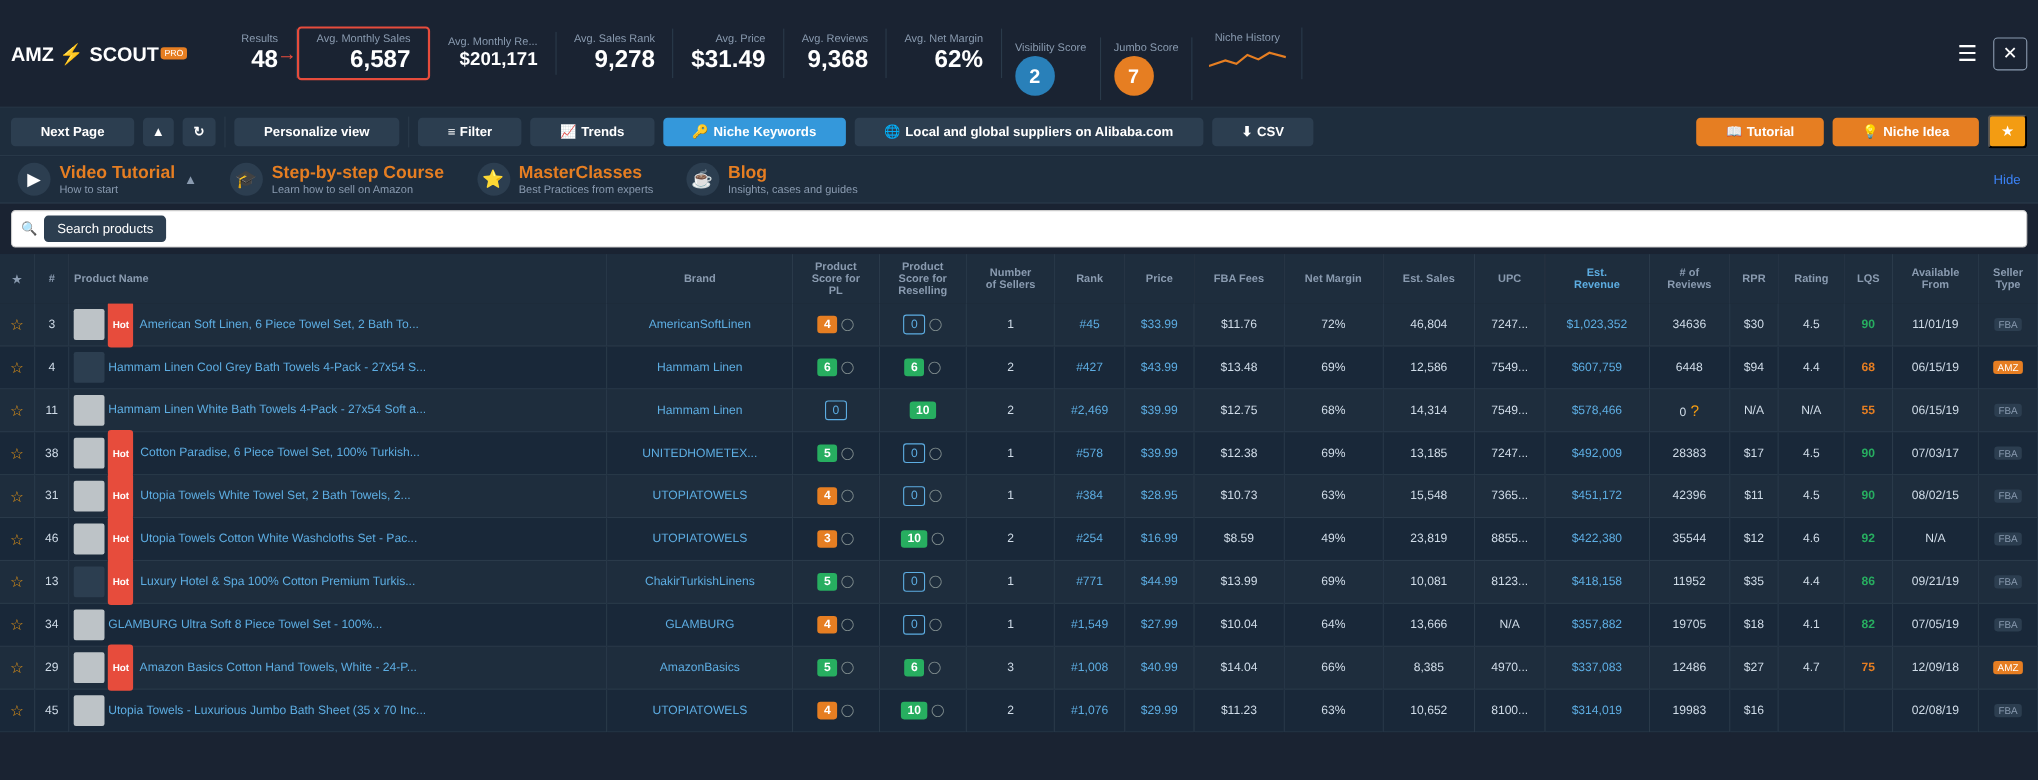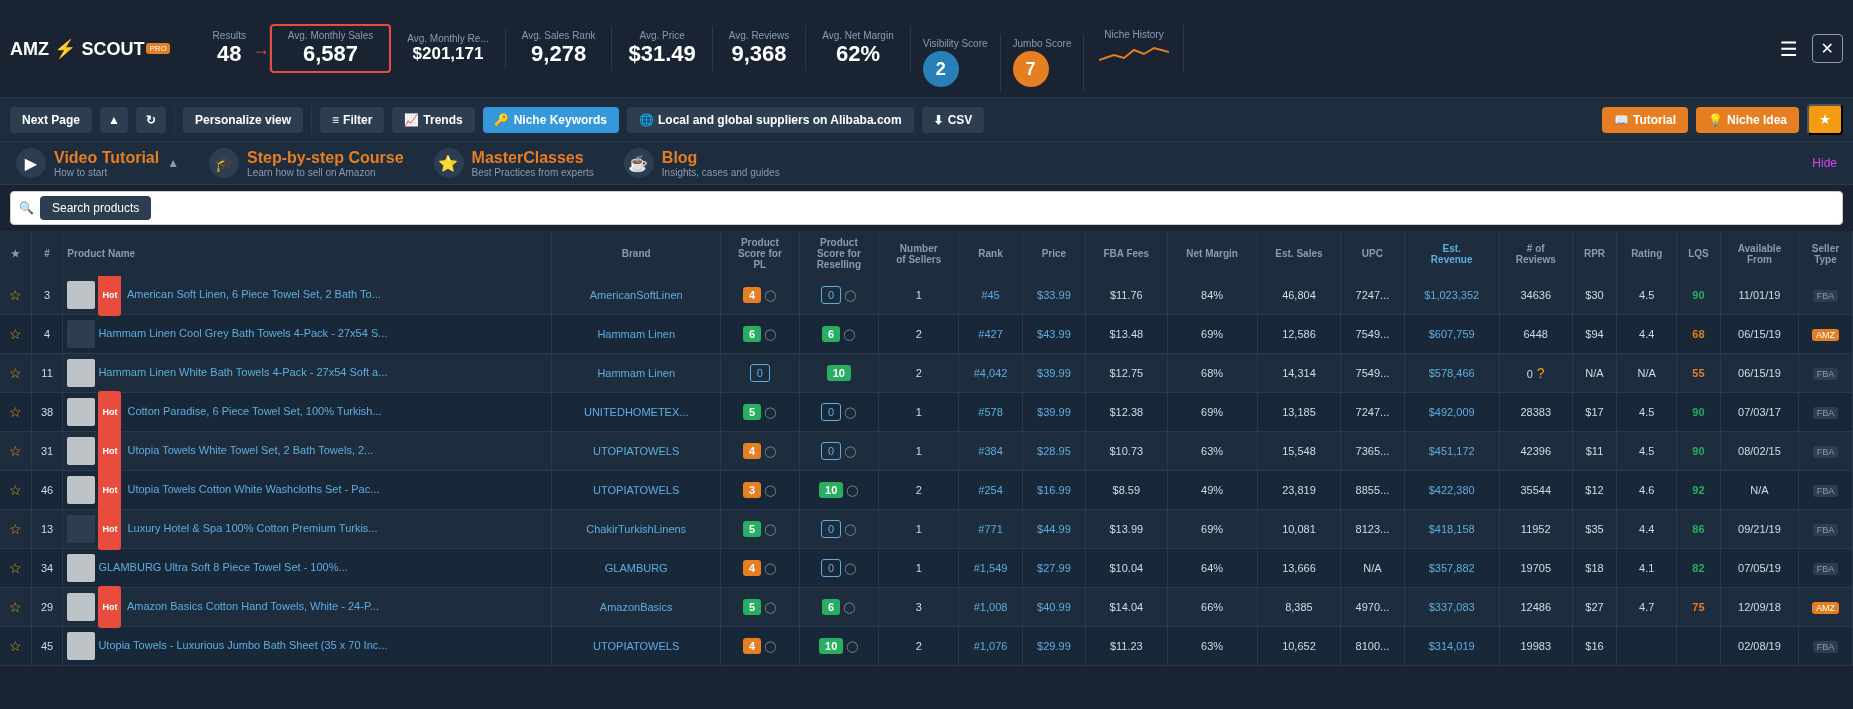--- a/index.html
+++ b/index.html
@@ -30,21 +30,21 @@
       background: #e67e22;
       color: #fff;
       border-radius: 3px;
       padding: 1px 3px;
       margin-left: 2px;
       vertical-align: super;
     }
     .stat-block {
       display: flex;
       flex-direction: column;
-      align-items: center;
+      align-items: flex-end;
       padding: 4px 16px;
       border-right: 1px solid #2a3a4a;
       min-width: 80px;
     }
     .stat-block:last-of-type { border-right: none; }
     .stat-label {
       font-size: 10px;
       color: #8a9bb0;
       text-align: center;
       white-space: nowrap;
@@ -121,21 +121,21 @@
       align-items: center;
       padding: 6px 10px;
       gap: 8px;
       border-bottom: 1px solid #2a3a4a;
       flex-wrap: nowrap;
     }
     .btn-toolbar {
       display: flex;
       align-items: center;
       gap: 4px;
-      padding: 6px 12px;
+      padding: 6px 27px;
       border-radius: 4px;
       border: none;
       cursor: pointer;
       font-size: 12px;
       font-weight: bold;
       white-space: nowrap;
     }
     .btn-next { background: #2c3e50; color: #fff; }
     .btn-refresh { background: #2c3e50; color: #fff; padding: 6px 10px; border-radius: 4px; }
     .btn-personalize { background: #2c3e50; color: #fff; }
@@ -175,21 +175,21 @@
       background: #2c3e50;
     }
     .tut-text-block {}
     .tut-title { font-size: 16px; font-weight: bold; color: #e67e22; }
     .tut-subtitle { font-size: 10px; color: #8a9bb0; }
     .tut-chevron { color: #8a9bb0; font-size: 12px; }
     .hide-btn {
       margin-left: auto;
       background: none;
       border: none;
-      color: #d946ef;
+      color: #3b82f6;
       cursor: pointer;
       font-size: 12px;
       text-align: right;
     }
 
     
     .search-bar {
       background: #fff;
       display: flex;
       align-items: center;
@@ -463,21 +463,21 @@
       <span class="hot-badge">Hot</span>
       <span class="product-name">American Soft Linen, 6 Piece Towel Set, 2 Bath To...</span>
     </td>
     <td class="brand-name">AmericanSoftLinen</td>
     <td><span class="score-orange">4</span> <span style="color:#7f8c8d;cursor:pointer;">◯</span></td>
     <td><span class="score-box-empty">0</span> <span style="color:#7f8c8d;cursor:pointer;">◯</span></td>
     <td>1</td>
     <td class="rank-blue">#45</td>
     <td class="price-blue">$33.99</td>
     <td>$11.76</td>
-    <td>84%</td>
+    <td>72%</td>
     <td>46,804</td>
     <td>7247...</td>
     <td class="revenue-blue">$1,023,352</td>
     <td>34636</td>
     <td>$30</td>
     <td>4.5</td>
     <td class="lqs-green">90</td>
     <td>11/01/19</td>
     <td>
       <span class="fba-badge">FBA</span>
@@ -516,21 +516,21 @@
     <td>11</td>
     <td class="text-left">
       <span class="product-img light"></span>
       
       <span class="product-name">Hammam Linen White Bath Towels 4-Pack - 27x54 Soft a...</span>
     </td>
     <td class="brand-name">Hammam Linen</td>
     <td><span class="score-box-empty">0</span> </td>
     <td><span class="score-green">10</span> </td>
     <td>2</td>
-    <td class="rank-blue">#4,042</td>
+    <td class="rank-blue">#2,469</td>
     <td class="price-blue">$39.99</td>
     <td>$12.75</td>
     <td>68%</td>
     <td>14,314</td>
     <td>7549...</td>
     <td class="revenue-blue">$578,466</td>
     <td>0<span class="question-icon"> ?</span></td>
     <td>N/A</td>
     <td>N/A</td>
     <td class="lqs-orange">55</td>

